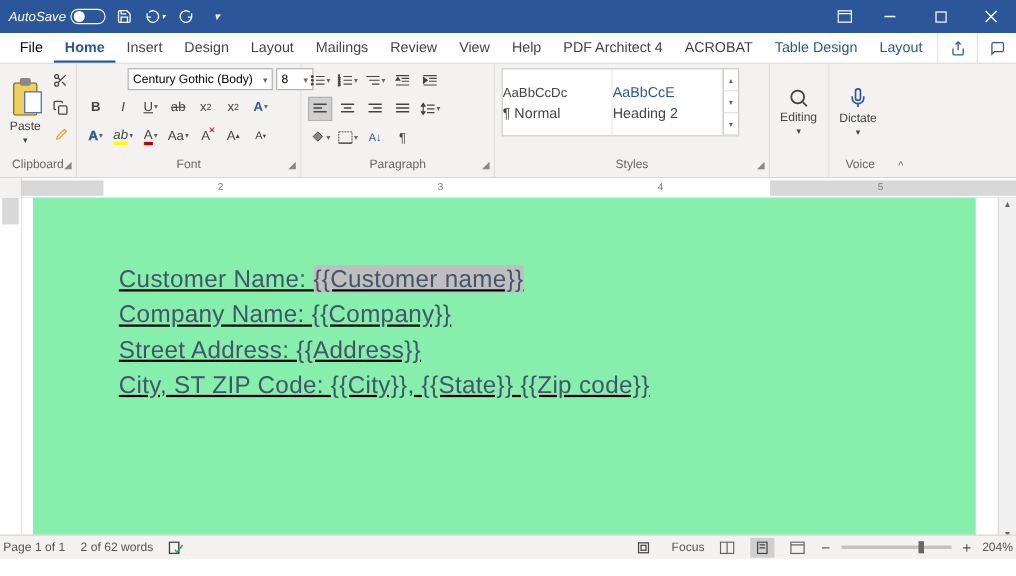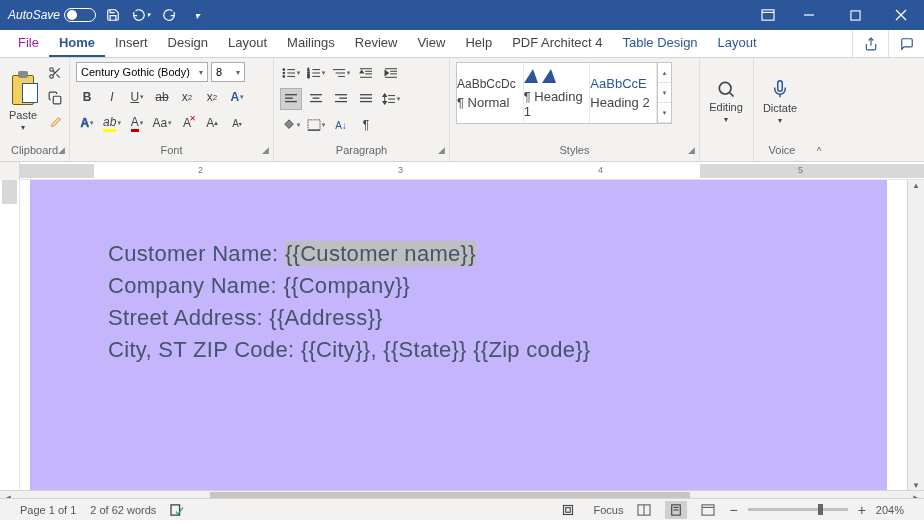--- a/index.html
+++ b/index.html
@@ -13,40 +13,40 @@
 .autosave-toggle::after { content: ""; position: absolute; left: 2px; top: 1px; width: 10px; height: 10px; border-radius: 50%; background: #fff; }
 .qat-btn { width: 22px; height: 22px; display: flex; align-items: center; justify-content: center; color: #fff; font-size: 13px; }
 .titlebar-right { position: absolute; right: 0; display: flex; }
 .win-btn { width: 46px; height: 30px; display: flex; align-items: center; justify-content: center; color: #fff; font-size: 12px; }
 .win-btn.ribbon-opts { width: 36px; }
 svg { display: block; }
 
 
 .tabs { background: #fff; height: 28px; display: flex; align-items: stretch; border-bottom: 1px solid #d4d4d4; padding-left: 8px; }
 .tab { padding: 0 10px; display: flex; align-items: center; font-size: 13px; color: #444; border-bottom: 2px solid transparent; }
-.tab.file { color: #a21caf; }
+.tab.file { color: #000000; }
 .tab.active { color: #2b579a; border-bottom-color: #2b579a; font-weight: 600; }
 .tab.ctx { color: #2b579a; }
 .tabs-right { margin-left: auto; display: flex; }
 .tabs-right .tab-icon { width: 36px; display: flex; align-items: center; justify-content: center; border-left: 1px solid #e0e0e0; color: #2b579a; }
 
 
 .ribbon { background: #f3f2f1; height: 104px; display: flex; border-bottom: 1px solid #d4d4d4; }
 .group { display: flex; flex-direction: column; padding: 4px 6px 2px; border-right: 1px solid #e1dfdd; }
 .group-body { flex: 1; display: flex; gap: 4px; align-items: flex-start; }
 .group-label { height: 18px; display: flex; align-items: center; justify-content: center; font-size: 11px; color: #666; position: relative; }
 .group-dlg { position: absolute; right: -2px; font-size: 9px; color: #888; }
 .col { display: flex; flex-direction: column; gap: 3px; }
 .row { display: flex; align-items: center; gap: 3px; }
 .rbtn { min-width: 22px; height: 22px; display: flex; align-items: center; justify-content: center; border: 1px solid transparent; color: #444; position: relative; }
 .rbtn.sel { background: #d0d0d0; border-color: #b0b0b0; }
 .rbtn .dd { font-size: 7px; color: #666; margin-left: 1px; }
 .big-btn { width: 40px; display: flex; flex-direction: column; align-items: center; justify-content: center; gap: 2px; font-size: 11px; color: #444; padding: 4px 2px; }
 .big-btn .dd { font-size: 8px; }
-.font-sel { width: 132px; height: 20px; border: 1px solid #ababab; background: #fff; font-size: 11px; padding: 0 4px; display: flex; align-items: center; justify-content: space-between; }
+.font-sel { width: 132px; height: 20px; border: 1px solid #ababab; background: #fff; font-size: 11px; padding: 0 4px; display: flex; align-items: center; justify-content: space-between; margin-left: 40px; }
 .size-sel { width: 34px; height: 20px; border: 1px solid #ababab; background: #fff; font-size: 11px; padding: 0 4px; display: flex; align-items: center; justify-content: space-between; }
 .sel .arr { font-size: 8px; color: #666; }
 
 .styles-gallery { width: 216px; height: 62px; border: 1px solid #c8c6c4; background: #fff; display: flex; position: relative; }
 .style-item { flex: 1; display: flex; flex-direction: column; justify-content: center; gap: 4px; border-right: 1px solid #e8e8e8; }
 .style-item:last-of-type { border-right: none; }
 .style-prev { font-size: 12px; color: #444; }
 .style-prev.h1 { color: #2b579a; font-size: 14px; font-weight: 600; }
 .style-prev.h2 { color: #2b579a; font-size: 13px; }
 .style-name { font-size: 13px; color: #444; }
@@ -58,33 +58,33 @@
 .vruler-corner { width: 20px; background: #f3f2f1; border-right: 1px solid #d4d4d4; }
 .hruler { flex: 1; background: #fff; position: relative; font-size: 9px; color: #777; border-bottom: 1px solid #e6e6e6; overflow: hidden; }
 .hruler .dark { position: absolute; top: 2px; height: 14px; background: #d8d8d8; }
 .hruler .tick { position: absolute; top: 3px; }
 
 
 .docwrap { position: absolute; top: 180px; left: 0; right: 0; bottom: 34px; display: flex; background: #e6e6e6; }
 .vruler { width: 20px; background: #fff; border-right: 1px solid #e6e6e6; position: relative; }
 .vruler .dark { position: absolute; left: 2px; right: 2px; top: 0; height: 24px; background: #d8d8d8; }
 .page-scroll { flex: 1; overflow: hidden; position: relative; background: #fff; }
-.page { position: absolute; left: 10px; top: 0; right: 20px; bottom: 0; background: #c4b5fd; padding: 58px 0 0 78px; }
+.page { position: absolute; left: 10px; top: 0; right: 20px; bottom: 0; background: #86efac; padding: 58px 0 0 78px; text-decoration: underline; }
 .doc-line { font-family: "Century Gothic", "Segoe UI", sans-serif; font-size: 22px; color: #44546a; line-height: 1.45; letter-spacing: 0.3px; }
 .doc-line .sel { background: #bfbfbf; }
 .vscroll { width: 17px; background: #f0f0f0; border-left: 1px solid #d4d4d4; display: flex; flex-direction: column; align-items: center; justify-content: space-between; font-size: 9px; color: #666; }
 
 
 .hscroll { position: absolute; left: 0; right: 0; bottom: 22px; height: 12px; background: #f0f0f0; border-top: 1px solid #d4d4d4; display: flex; align-items: center; }
 .hscroll .thumb { position: absolute; left: 210px; width: 480px; height: 10px; top: 1px; background: #c8c6c4; }
 .hscroll .arr { width: 17px; text-align: center; font-size: 9px; color: #666; }
 .hscroll .arr.r { margin-left: auto; }
 
 
-.status { position: absolute; left: 0; right: 0; bottom: 4px; height: 22px; background: #f3f2f1; border-top: 1px solid #d4d4d4; display: flex; align-items: center; font-size: 11px; color: #555; padding: 0 20px; gap: 14px; }
+.status { position: absolute; left: 0; right: 0; bottom: 16px; height: 22px; background: #f3f2f1; border-top: 1px solid #d4d4d4; display: flex; align-items: center; font-size: 11px; color: #555; padding: 0 3px; gap: 14px; }
 .status-right { margin-left: auto; display: flex; align-items: center; gap: 10px; }
 .view-btn { width: 22px; height: 18px; display: flex; align-items: center; justify-content: center; color: #666; }
 .view-btn.active { background: #d0d0d0; }
 .zoom-slider { width: 100px; height: 3px; background: #c0c0c0; position: relative; }
 .zoom-slider::after { content: ""; position: absolute; left: 70px; top: -4px; width: 5px; height: 11px; background: #666; }
 
 .paste-icon { width: 30px; height: 36px; position: relative; }
 .paste-board { position: absolute; left: 4px; top: 4px; width: 22px; height: 30px; border: 1.5px solid #7a5a00; border-radius: 2px; background: #f0d060; }
 .paste-clip { position: absolute; left: 10px; top: 0; width: 10px; height: 7px; background: #888; border-radius: 2px; }
 .paste-doc { position: absolute; right: 0px; top: 12px; width: 16px; height: 20px; background: #fff; border: 1px solid #2b579a; }
@@ -150,20 +150,21 @@
   <div class="tab file">File</div>
   <div class="tab active">Home</div>
   <div class="tab">Insert</div>
   <div class="tab">Design</div>
   <div class="tab">Layout</div>
   <div class="tab">Mailings</div>
   <div class="tab">Review</div>
   <div class="tab">View</div>
   <div class="tab">Help</div>
   <div class="tab">PDF Architect 4</div>
+  <div class="tab">ACROBAT</div>
   <div class="tab ctx">Table Design</div>
   <div class="tab ctx">Layout</div>
   <div class="tabs-right">
     <div class="tab-icon">
         <svg width="14" height="14" viewBox="0 0 24 24" fill="none" stroke="#2b579a" stroke-width="2">
           <path d="M4 12v8a2 2 0 0 0 2 2h12a2 2 0 0 0 2-2v-8"></path>
           <polyline points="16 6 12 2 8 6"></polyline>
           <line x1="12" y1="2" x2="12" y2="15"></line>
         </svg>
       </div>
@@ -393,29 +394,20 @@
         <span class="group-dlg">◢</span>
       </div>
   </div>
 
   <div class="group" style="width:250px">
     <div class="group-body">
       <div class="styles-gallery">
         <div class="style-item">
             <span class="style-prev">AaBbCcDc</span>
             <span class="style-name">¶ Normal</span>
-          </div>
-        <div class="style-item">
-            <span class="style-prev h1">
-              <svg width="32" height="18" viewBox="0 0 32 18" fill="#2b579a">
-                <polygon points="0,16 9,2 14,16"></polygon>
-                <polygon points="18,16 27,2 32,16"></polygon>
-              </svg>
-            </span>
-            <span class="style-name">¶ Heading 1</span>
           </div>
         <div class="style-item">
             <span class="style-prev h2">AaBbCcE</span>
             <span class="style-name">Heading 2</span>
           </div>
         <div class="style-scroll">
             <div>▴</div>
             <div>▾</div>
             <div>▾</div>
           </div>

